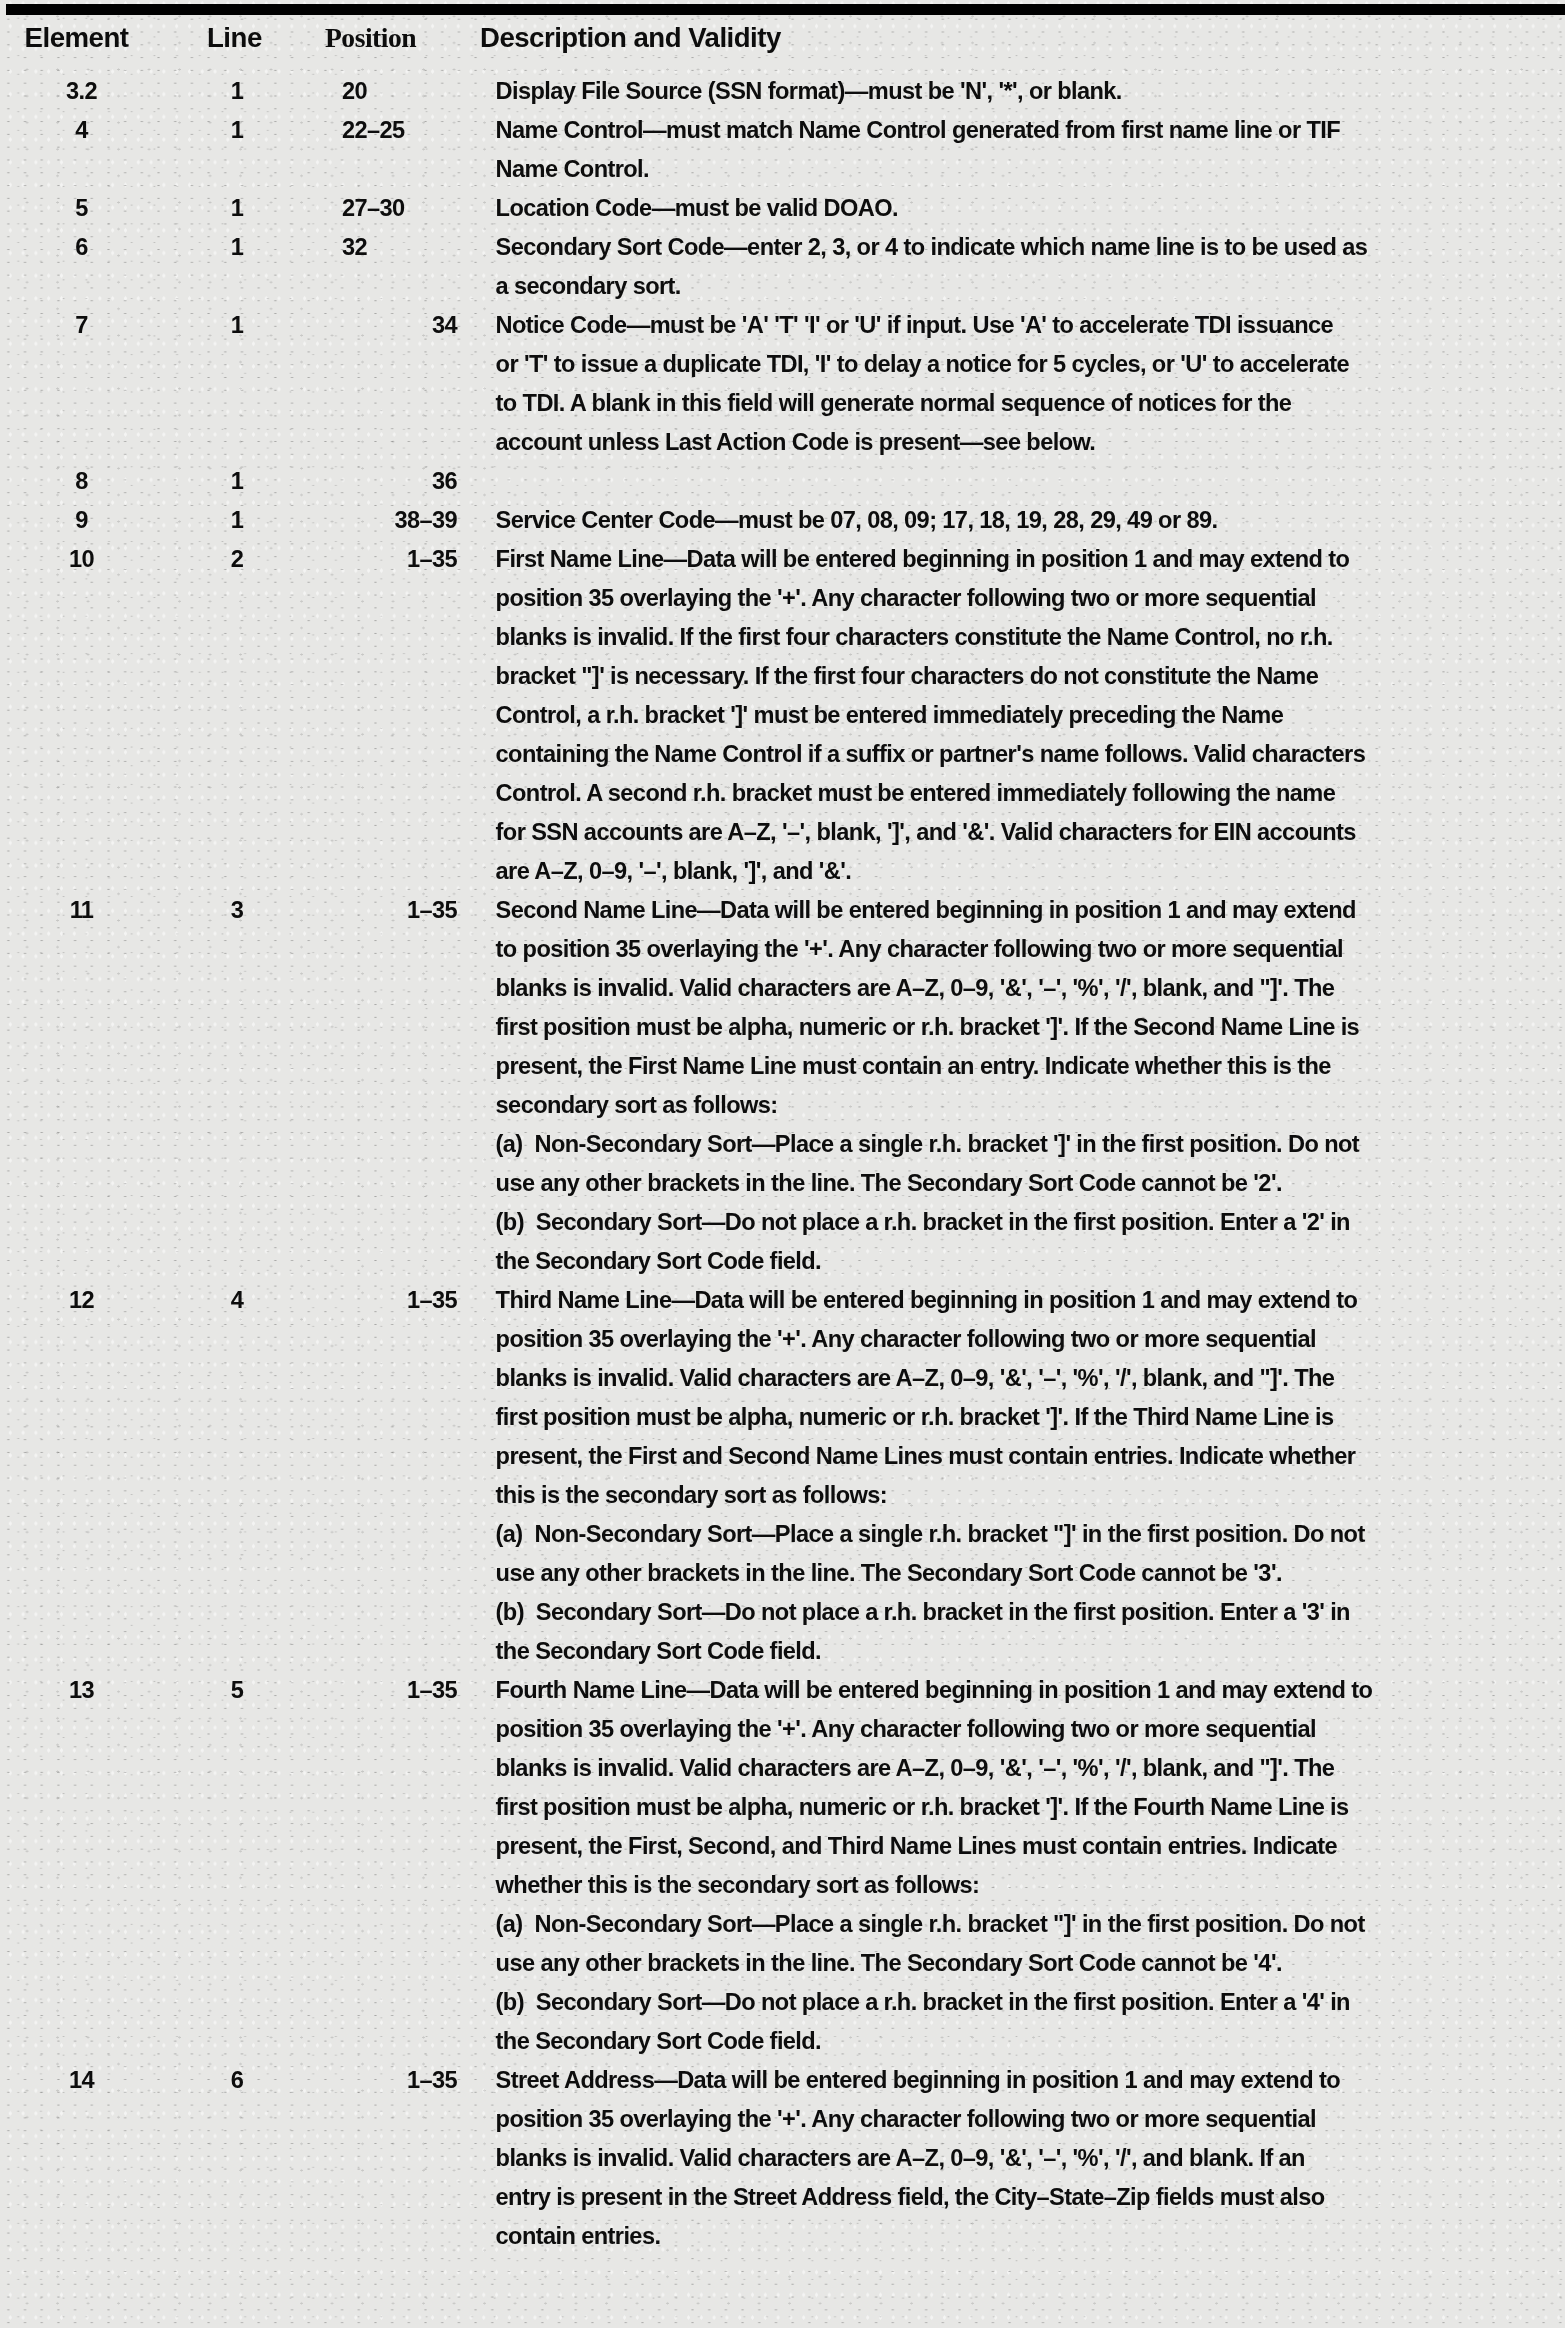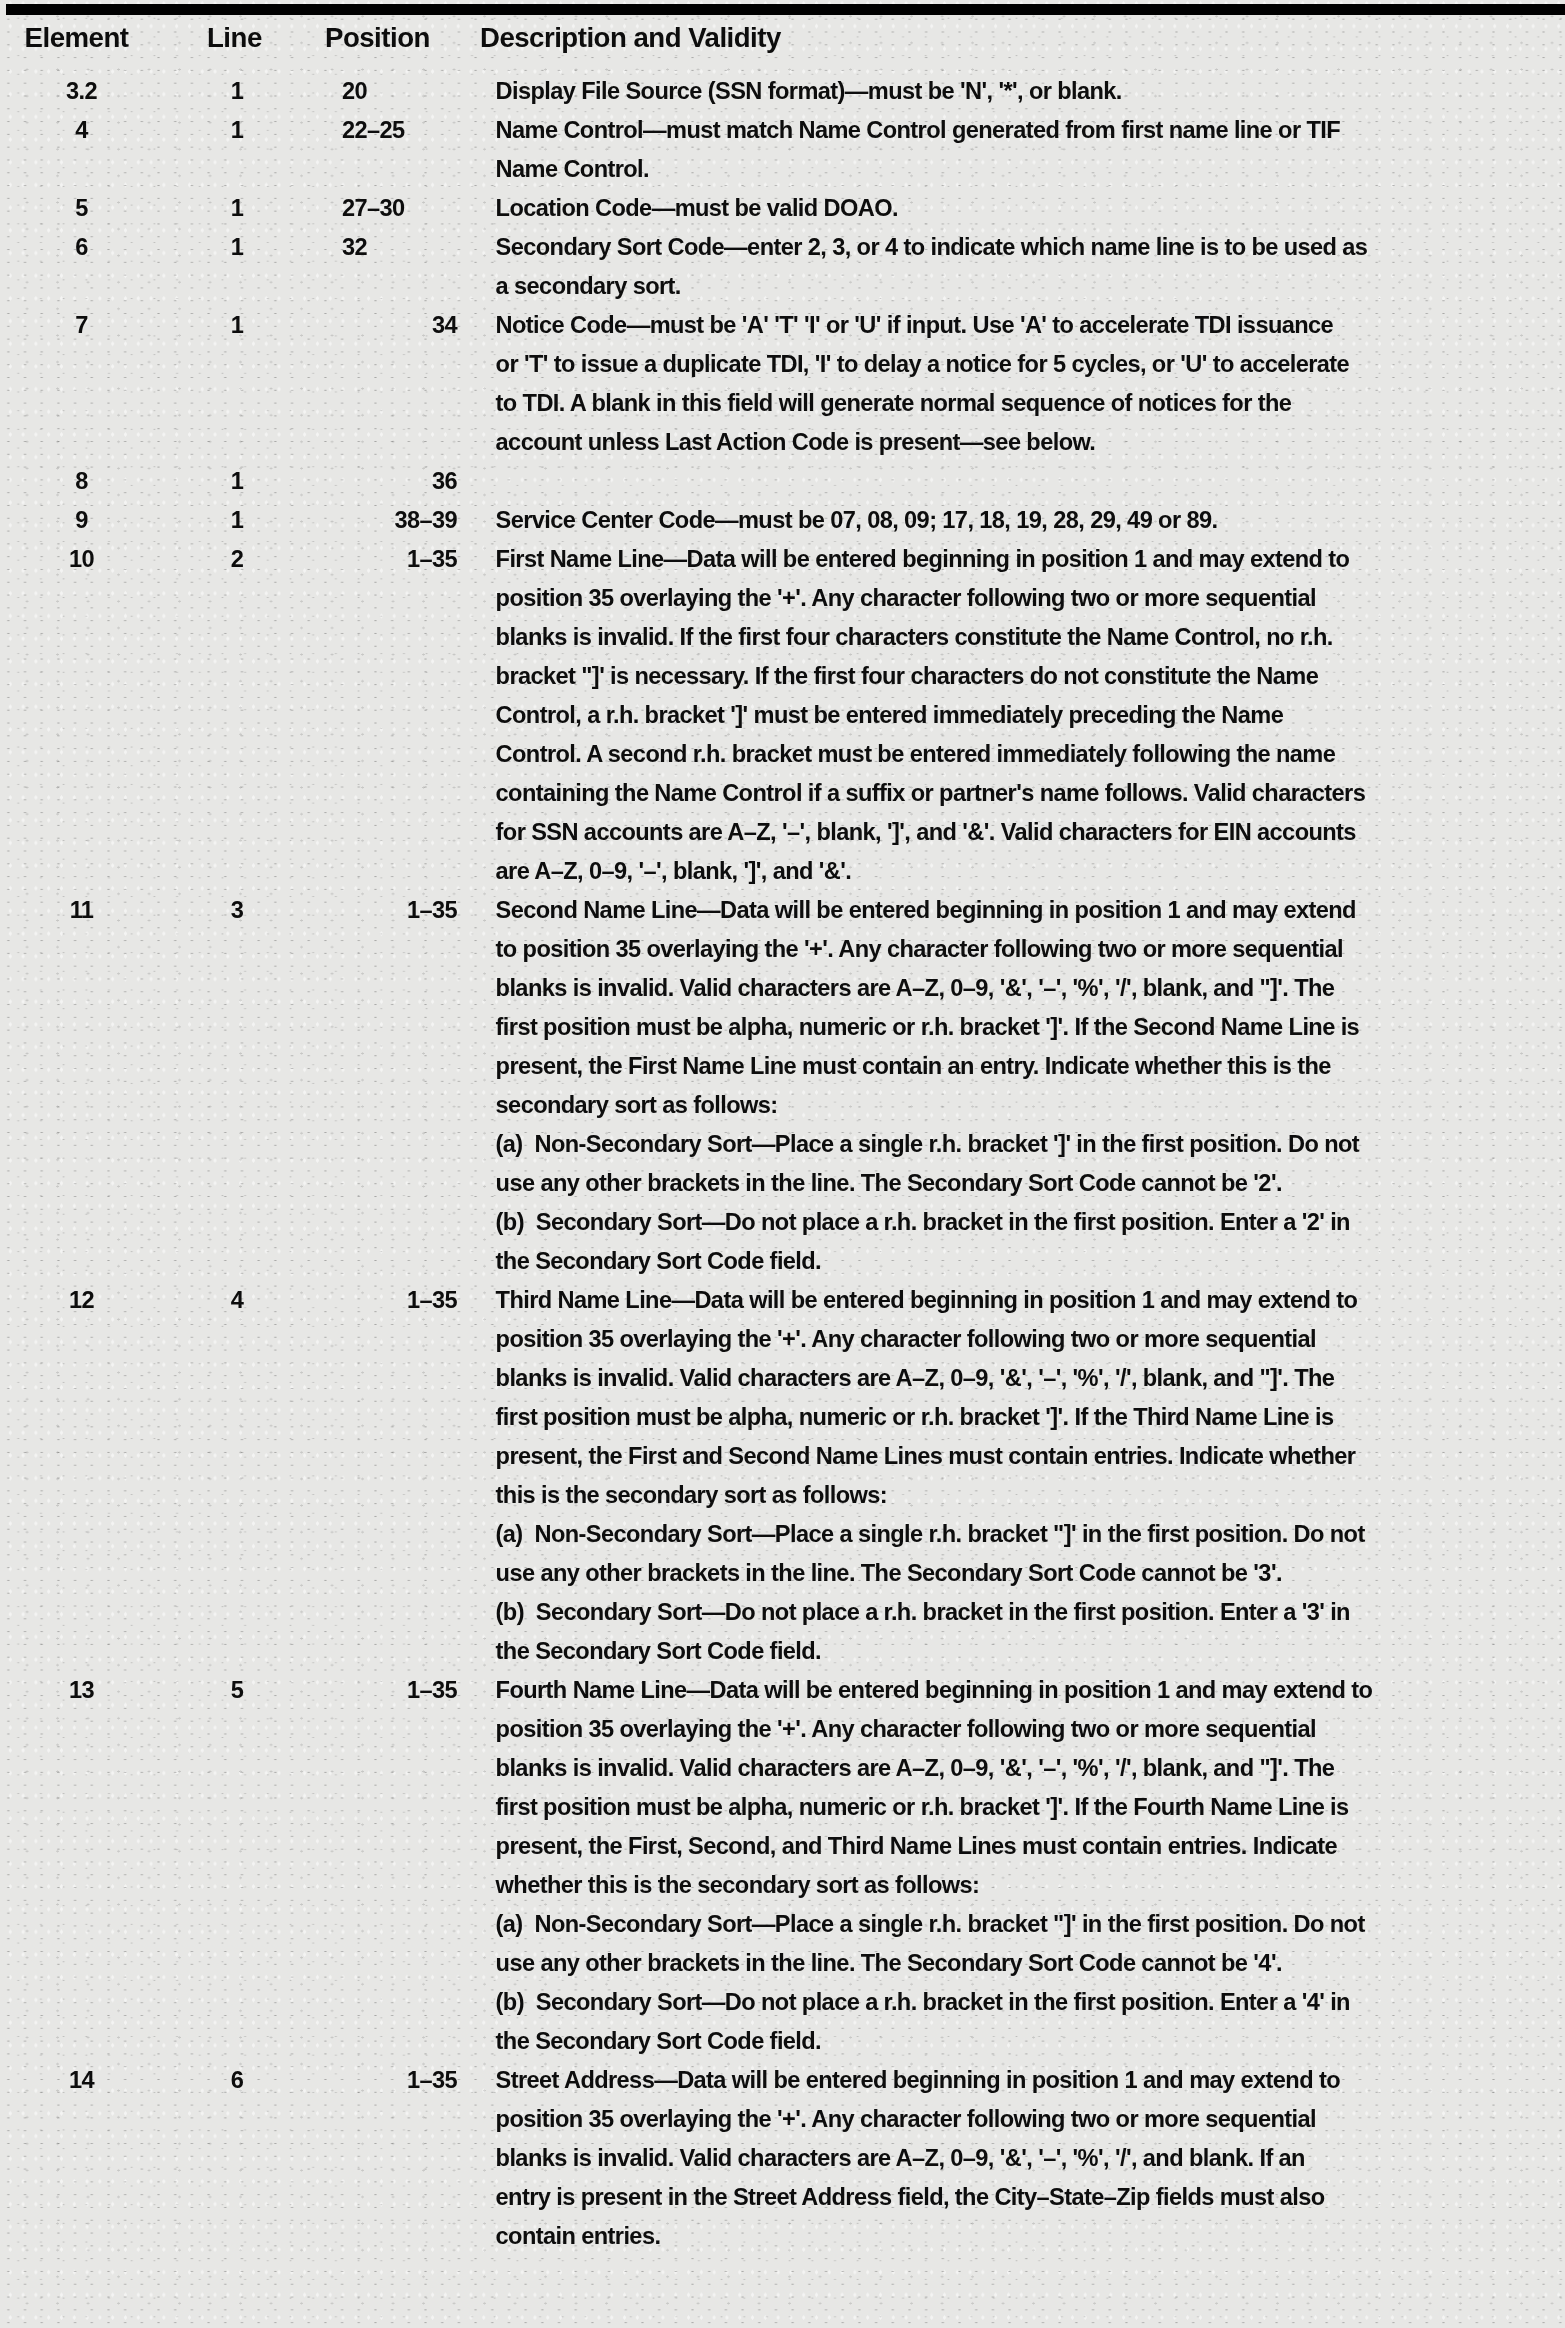--- a/index.html
+++ b/index.html
@@ -23,21 +23,21 @@
     position:absolute;top:3.9px;left:5.9px;right:0;height:10.8px;
     background:#000;
   }
   .header-row{position:absolute;top:21.7px;left:0;right:16px;height:39px;}
   .h{
     position:absolute;top:0;
     font-weight:bold;font-size:27.6px;letter-spacing:-0.5px;white-space:pre;
   }
   .h-el{left:24.6px;}
   .h-line{left:207px;}
-  .h-pos{left:325px;}
+  .h-pos{left:325px;font-family:Liberation Serif, serif;}
   .h-desc{left:480px;}
   .rows{position:absolute;top:72px;left:0;right:0;}
   .row{display:flex;align-items:flex-start;}
   .cell{
     font-weight:bold;font-size:23.6px;letter-spacing:-0.6px;
     line-height:39px;
   }
   .el{width:163px;text-align:center;flex:none;}
   .line{width:148px;text-align:center;flex:none;}
   .pos{
@@ -130,22 +130,22 @@
   <div class="row">
     <span class="cell el">10</span>
     <span class="cell line">2</span>
     <span class="cell pos">1–35</span>
     <span class="cell desc">
           <span class="dline">First Name Line—Data will be entered beginning in position 1 and may extend to</span>
           <span class="dline">position 35 overlaying the '+'. Any character following two or more sequential</span>
           <span class="dline">blanks is invalid. If the first four characters constitute the Name Control, no r.h.</span>
           <span class="dline">bracket "]' is necessary. If the first four characters do not constitute the Name</span>
           <span class="dline">Control, a r.h. bracket ']' must be entered immediately preceding the Name</span>
+          <span class="dline">containing the Name Control if a suffix or partner's name follows. Valid characters</span>
           <span class="dline">Control. A second r.h. bracket must be entered immediately following the name</span>
-          <span class="dline">containing the Name Control if a suffix or partner's name follows. Valid characters</span>
           <span class="dline">for SSN accounts are A–Z, '–', blank, ']', and '&amp;'. Valid characters for EIN accounts</span>
           <span class="dline">are A–Z, 0–9, '–', blank, ']', and '&amp;'.</span>
         </span>
   </div>
 
   <div class="row">
     <span class="cell el">11</span>
     <span class="cell line">3</span>
     <span class="cell pos">1–35</span>
     <span class="cell desc">

